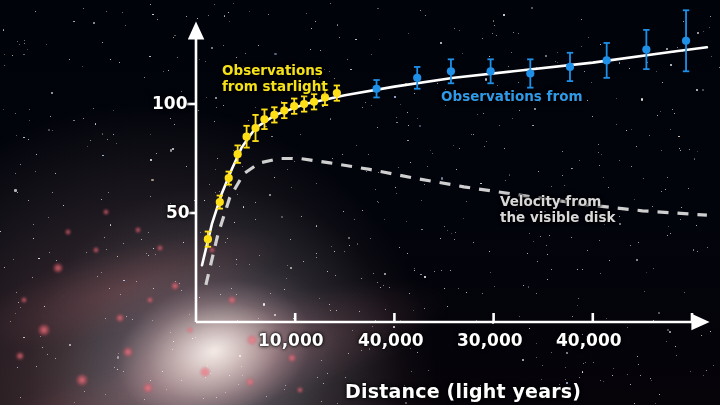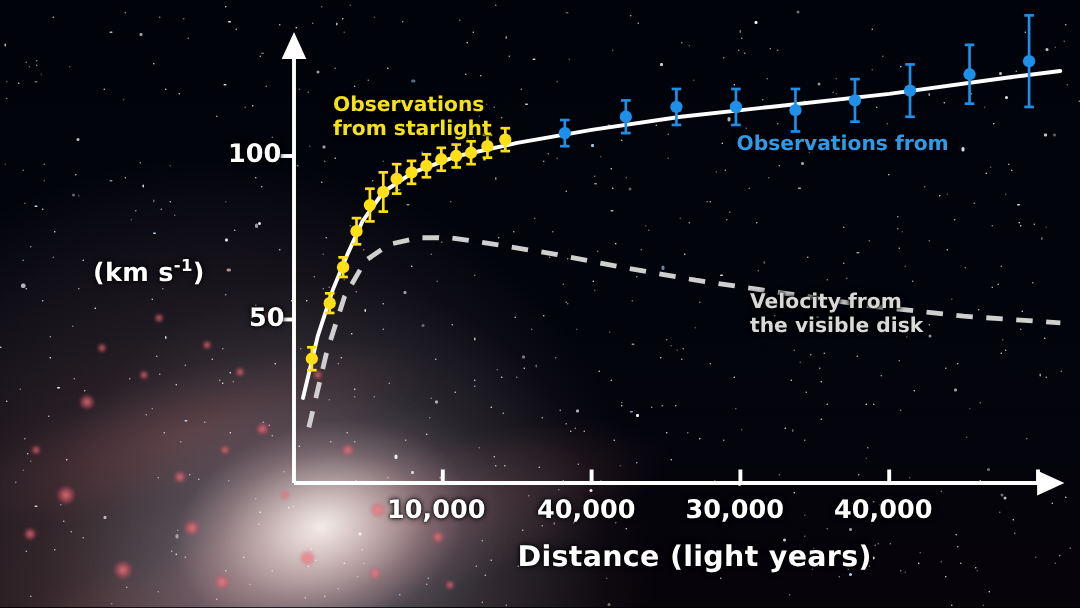--- a/index.html
+++ b/index.html
@@ -38,31 +38,31 @@
   .stars{position:absolute;inset:0;}
   
   svg.plot{position:absolute;inset:0;}
   .axis-label{
     position:absolute;color:#ffffff;font-weight:bold;
     font-family:"DejaVu Sans", sans-serif;letter-spacing:.2px;
     text-shadow:0 0 4px #000,0 0 2px #000;
   }
   #vel-label{left:62px;top:144px;font-size:17px;line-height:22px;}
   #vel-label sup{font-size:11px;}
-  #dist-label{left:345px;top:360px;font-size:19px;}
+  #dist-label{left:345px;top:380px;font-size:19px;}
   .tick-text{
     position:absolute;color:#fff;font-weight:bold;font-size:17px;
     text-shadow:0 0 4px #000,0 0 2px #000;
   }
   .ann{
     position:absolute;font-weight:bold;font-size:13.5px;line-height:16px;
     text-shadow:0 0 4px #000,0 0 3px #000,0 0 2px #000;
   }
   #ann-star{left:222px;top:62px;color:#f5e11a;}
-  #ann-h1{left:491px;top:88px;color:#2e9ae8;}
+  #ann-h1{left:441px;top:88px;color:#2e9ae8;}
   #ann-disk{left:500px;top:193px;color:#d8d8d8;}
 </style>
 </head>
 <body>
 
 <div id="root">
 
   <div class="bg">
     <div class="sky"></div>
     <div class="arms"></div>
@@ -823,21 +823,20 @@
       <line x1="643.1679999999999" y1="69.12" x2="649.568" y2="69.12" stroke="#1e90e8" stroke-width="1.8"></line>
       <circle cx="646.3679999999999" cy="49.5" r="4.1" fill="#1e90e8"></circle>
       <line x1="686.048" y1="10.25999999999997" x2="686.048" y2="71.29999999999998" stroke="#1e90e8" stroke-width="1.8"></line>
       <line x1="682.848" y1="10.25999999999997" x2="689.248" y2="10.25999999999997" stroke="#1e90e8" stroke-width="1.8"></line>
       <line x1="682.848" y1="71.29999999999998" x2="689.248" y2="71.29999999999998" stroke="#1e90e8" stroke-width="1.8"></line>
       <circle cx="686.048" cy="40.77999999999997" r="4.1" fill="#1e90e8"></circle>
     </svg>
 
   <div class="axis-label" id="vel-label">
     <br>
-    <span><span>(km s</span><sup>-1</sup><span>)</span></span>
   </div>
   <div class="axis-label" id="dist-label">Distance (light years)</div>
 
   <div class="tick-text" style="left:152px;top:93px;">100</div>
   <div class="tick-text" style="left:166px;top:202px;">50</div>
 
   <div class="tick-text" style="left:258px;top:330px;">10,000</div>
   <div class="tick-text" style="left:358px;top:330px;">40,000</div>
   <div class="tick-text" style="left:457px;top:330px;">30,000</div>
   <div class="tick-text" style="left:556px;top:330px;">40,000</div>

